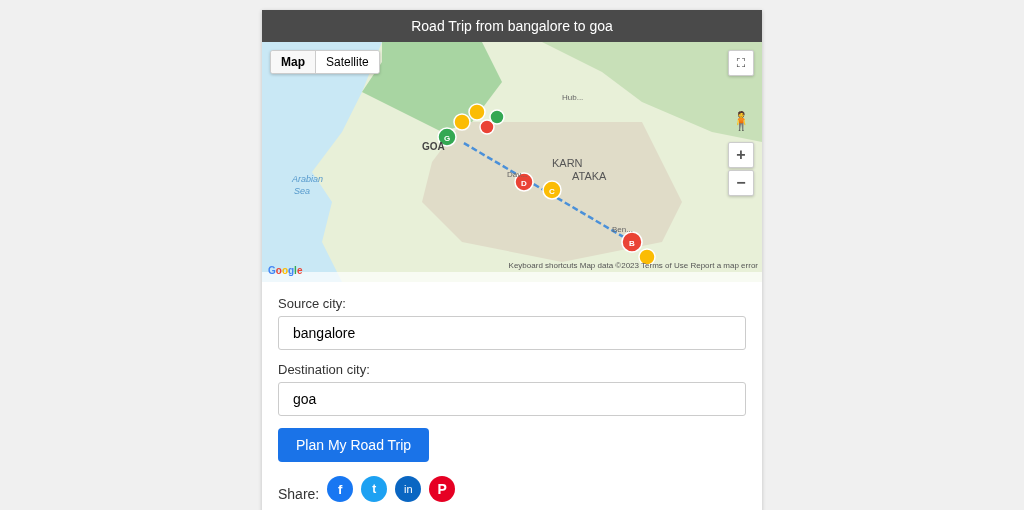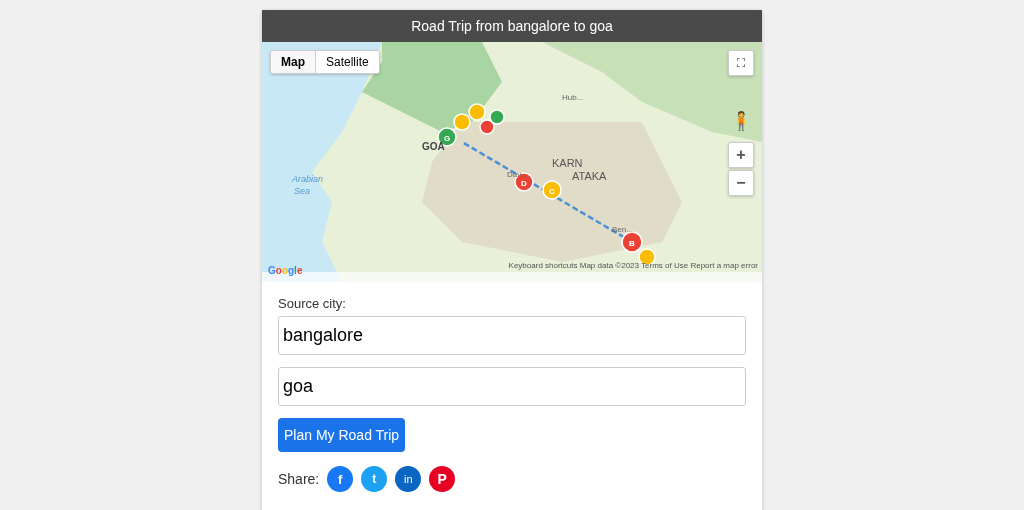--- a/index.html
+++ b/index.html
@@ -120,38 +120,38 @@
     .form-label {
       font-weight: normal;
       font-size: 13px;
       margin-bottom: 5px;
       display: block;
     }
     .form-input {
       width: 100%;
       border: 1px solid #ccc;
       border-radius: 3px;
-      padding: 8px 4px;
-      font-size: 18px;
+      padding: 8px 14px;
+      font-size: 14px;
       outline: none;
     }
     .plan-btn {
       background: #1a73e8;
       color: #fff;
       border: none;
       border-radius: 4px;
-      padding: 9px 6px;
+      padding: 9px 18px;
       font-size: 14px;
       cursor: pointer;
       font-weight: 500;
       margin-bottom: 14px;
     }
     .share-row {
       display: flex;
-      align-items: center;
+      align-items: flex-end;
       gap: 8px;
       margin-bottom: 14px;
     }
     .share-label {
       font-size: 14px;
       font-weight: 500;
     }
     .social-icon {
       width: 26px;
       height: 26px;
@@ -278,20 +278,21 @@
 
   <div class="form-area">
     
     <div class="form-group">
       <label class="form-label">Source city:</label>
       <input class="form-input" type="text" value="bangalore" style="">
     </div>
 
     
     <div class="form-group">
+      <label class="form-label">Destination city:</label>
       <input class="form-input" type="text" value="goa" style="">
     </div>
 
     
     <button class="plan-btn">Plan My Road Trip</button>
 
     
     <div class="share-row">
       <span class="share-label">Share:</span>
       <div class="social-icon social-facebook">

